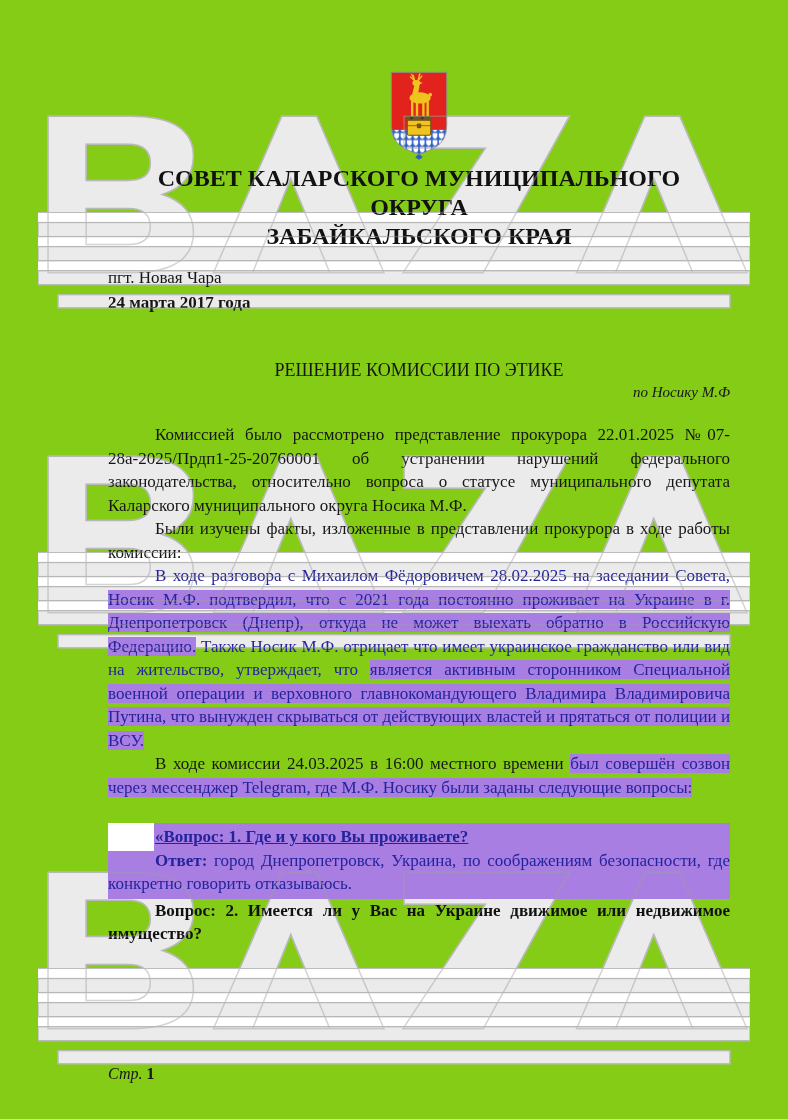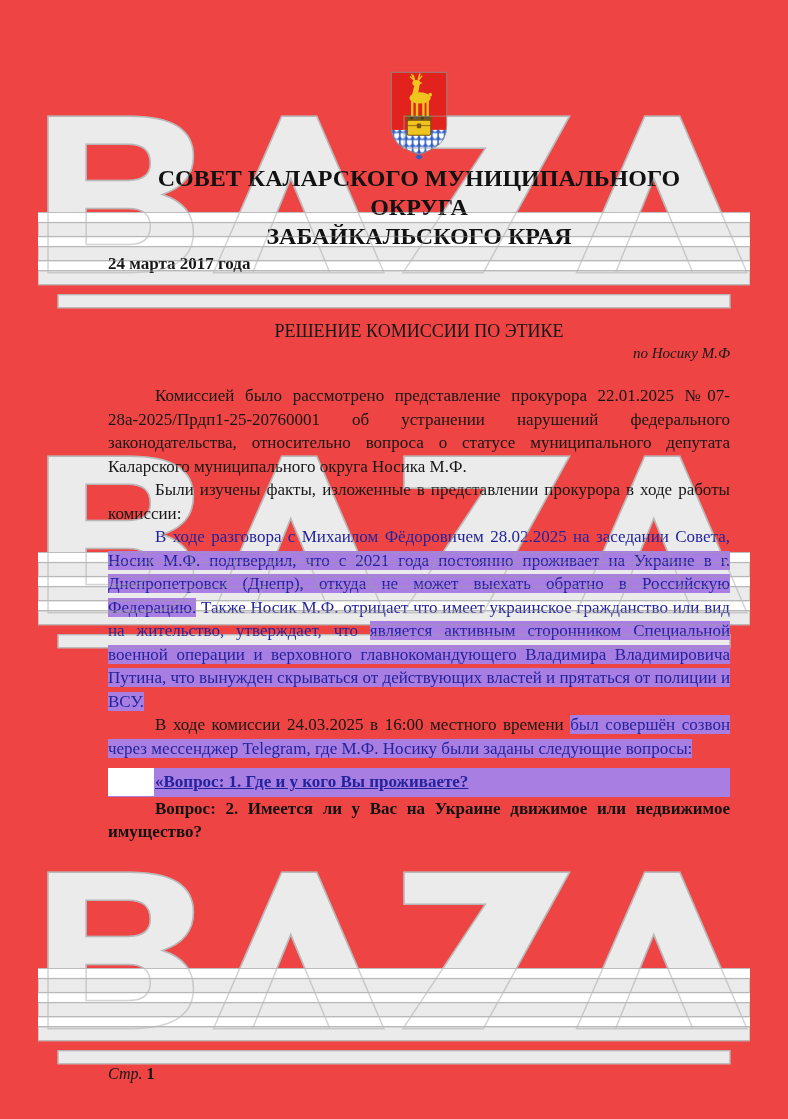--- a/index.html
+++ b/index.html
@@ -1,19 +1,19 @@
 <!DOCTYPE html>
 <html style="--c-highlight: #a87ee2; --c-navy: #23239b; --c-text: #161616; --c-crest-red: #e2231d; --c-crest-gold: #f0c41e; --c-crest-dark-gold: #c79a12; --c-crest-brown: #7a5310; --c-crest-blue: #2f5fc4;"><head>
 <meta charset="utf-8">
 <style>
   html,body{margin:0;padding:0;background:#fff;}
   .page{
     position:relative;
     width:788px;height:1119px;
-    background:#ef4444;
+    background:#84cc16;
     overflow:hidden;
     font-family:"Liberation Serif","DejaVu Serif",serif;
     color:var(--c-text,#161616);
   }
   
   .wm{position:absolute;left:38px;width:712px;height:205px;pointer-events:none;}
   .wm svg{width:100%;height:100%;}
   .wm-back{z-index:0;--gf:#ebebeb;--gs:#cecece;--bf:#ffffff;--bs:#d4d4d4;}
   .wm-front{z-index:3;opacity:.45;--gf:transparent;--gs:#9f9f9f;--bf:transparent;--bs:#9f9f9f;}
   .wm1{top:112px;}.wm2{top:452px;}.wm3{top:868px;}
@@ -27,21 +27,21 @@
   .place{margin-top:14px;font-size:17px;line-height:25px;}
   .date{font-size:17px;line-height:25px;font-weight:bold;}
   .doc-title{margin-top:44px;text-align:center;font-size:18px;line-height:23px;}
   .doc-subtitle{text-align:right;font-style:italic;font-size:15px;line-height:21px;}
   .body-text{margin-top:20px;font-size:17px;line-height:23.5px;}
   .body-text p{margin:0;text-align:justify;text-indent:47px;}
   .p-navy{color:var(--c-navy,#23239b);}
   .hl{background:var(--c-highlight,#a87ee2);color:var(--c-navy,#23239b);}
   
   .q1-block{
-    position:relative;margin-top:8px;
+    position:relative;margin-top:24px;
     background:var(--c-highlight,#a87ee2);
     color:var(--c-navy,#23239b);
     padding:2px 0 3px 0;
   }
   .q1-block::before{ 
     content:"";position:absolute;left:0;top:0;width:46px;height:28px;background:#fff;
   }
   .q1-question{font-weight:bold;text-decoration:underline;}
   .q1-answer b{font-weight:bold;}
   .q2{margin-top:21px;font-weight:bold;color:#111;}
@@ -133,33 +133,35 @@
           <path d="M58,20 L62,6 M58,20 L66,10 M58,20 L61,8"></path>
         </g>
       </g>
       <path d="M8,4 H112 V104 Q112,132 90,145 Q73,154 60,158 Q47,154 30,145 Q8,132 8,104 Z" fill="none" stroke="#8c8c8c" stroke-width="1.6"></path>
     </svg>
 
     <div class="org-name">СОВЕТ КАЛАРСКОГО МУНИЦИПАЛЬНОГО
 ОКРУГА
 ЗАБАЙКАЛЬСКОГО КРАЯ</div>
 
+    <div class="place">пгт. Новая Чара</div>
     <div class="date">24 марта 2017 года</div>
 
     <div class="doc-title">РЕШЕНИЕ КОМИССИИ ПО ЭТИКЕ</div>
     <div class="doc-subtitle">по Носику М.Ф</div>
 
     <div class="body-text">
       <p>Комиссией было рассмотрено представление прокурора 22.01.2025 №07-28а-2025/Прдп1-25-20760001 об устранении нарушений федерального законодательства, относительно вопроса о статусе муниципального депутата Каларского муниципального округа Носика М.Ф.</p>
       <p>Были изучены факты, изложенные в представлении прокурора в ходе работы комиссии:</p>
       <p class="p-navy"><span>В ходе разговора с Михаилом Фёдоровичем 28.02.2025 на заседании Совета, </span><span class="hl">Носик М.Ф. подтвердил, что с 2021 года постоянно проживает на Украине в г. Днепропетровск (Днепр), откуда не может выехать обратно в Российскую Федерацию.</span><span> Также Носик М.Ф. отрицает что имеет украинское гражданство или вид на жительство, утверждает, что </span><span class="hl">является активным сторонником Специальной военной операции и верховного главнокомандующего Владимира Владимировича Путина, что вынужден скрываться от действующих властей и прятаться от полиции и ВСУ.</span></p>
       <p><span>В ходе комиссии 24.03.2025 в 16:00 местного времени </span><span class="hl">был совершён созвон через мессенджер Telegram, где М.Ф. Носику были заданы следующие вопросы:</span></p>
 
       <div class="q1-block">
         <p class="q1-question">«Вопрос: 1. Где и у кого Вы проживаете?</p>
+        <p class="q1-answer"><b>Ответ:</b> <span>город Днепропетровск, Украина, по соображениям безопасности, где конкретно говорить отказываюсь.</span></p>
       </div>
 
       <p class="q2">Вопрос: 2.  Имеется ли у Вас на Украине движимое или недвижимое имущество?</p>
     </div>
   </div>
 
   <div class="wm wm-front wm1"><svg>
         <use href="#wm-sym"></use>
       </svg></div>
   <div class="wm wm-front wm2"><svg>

